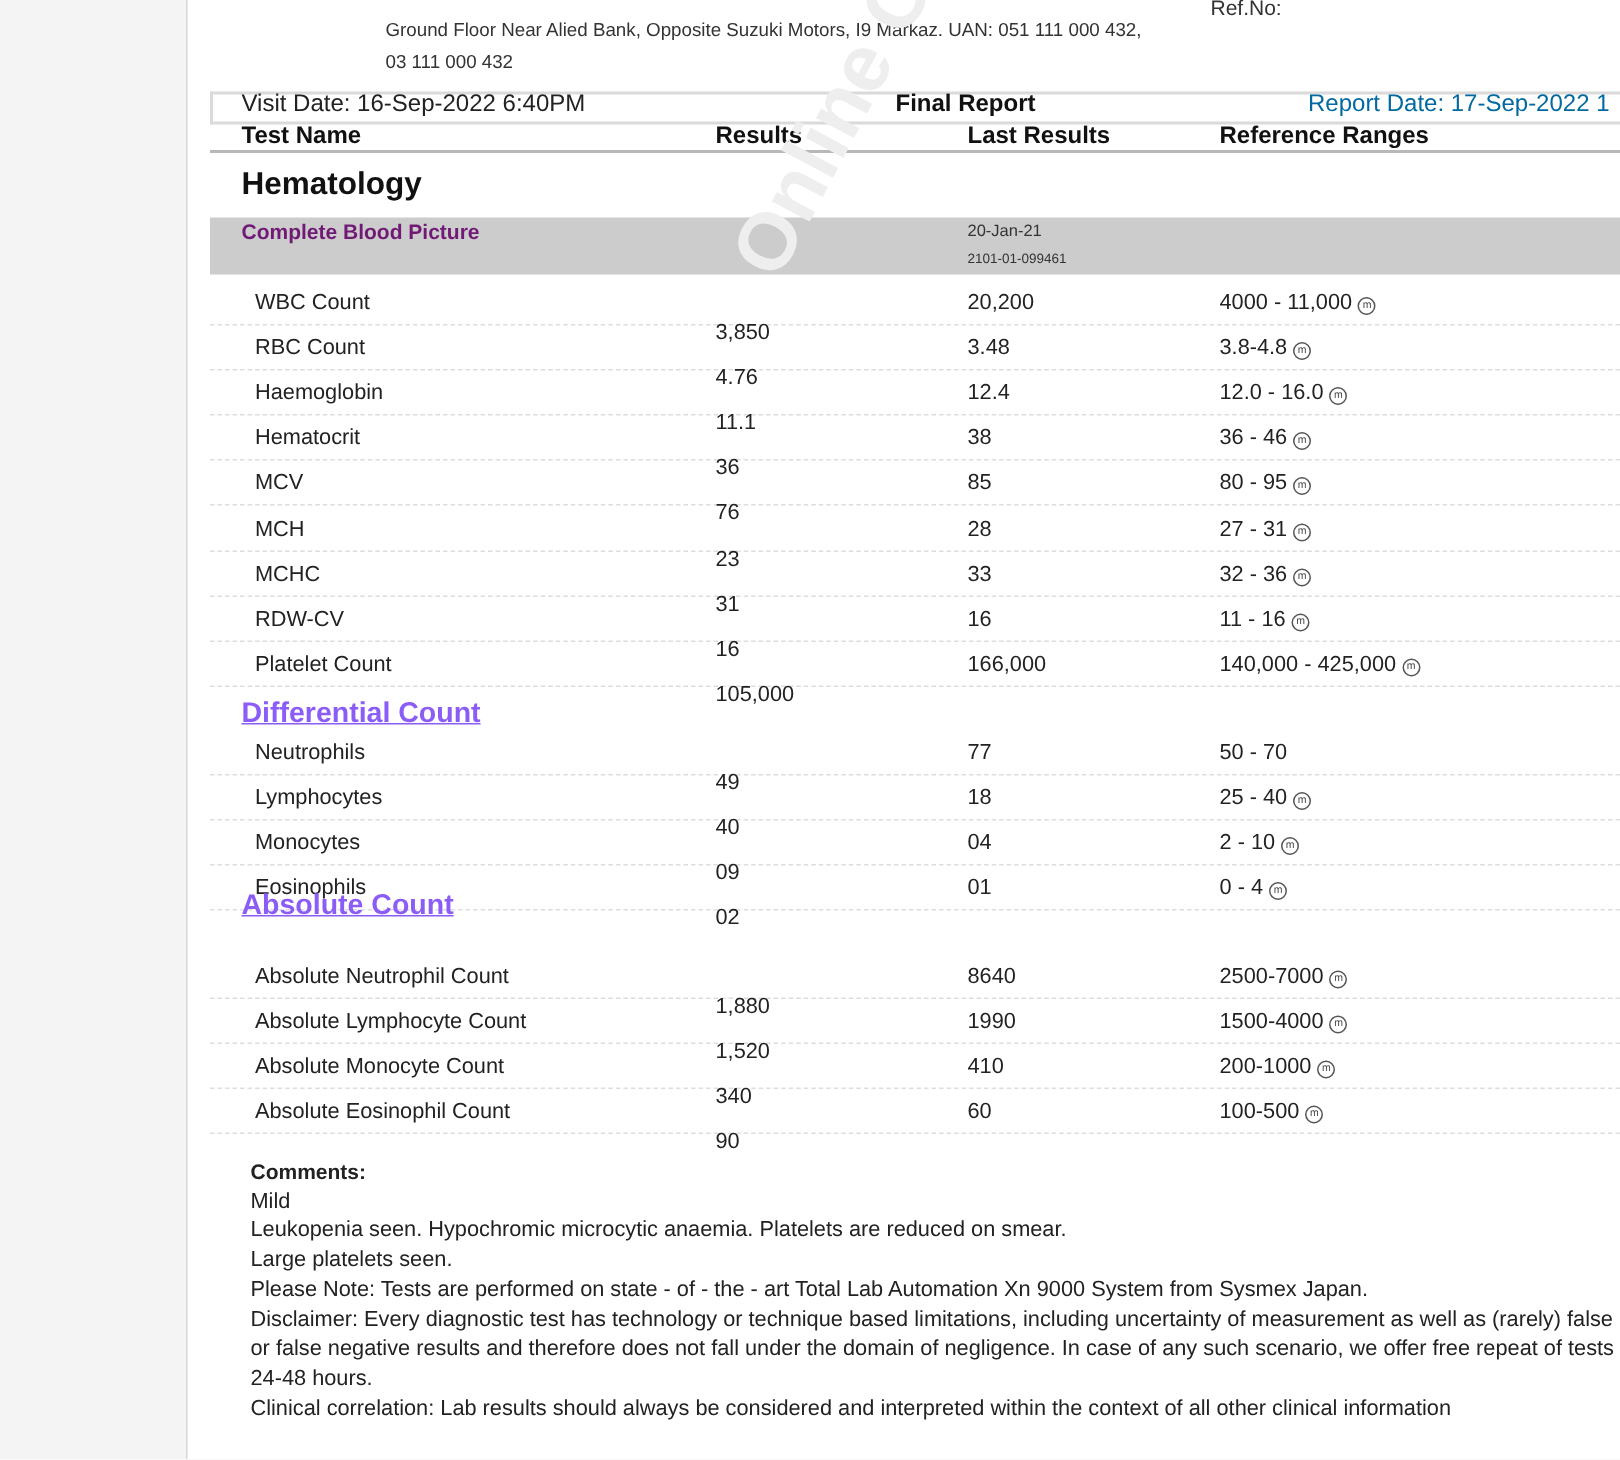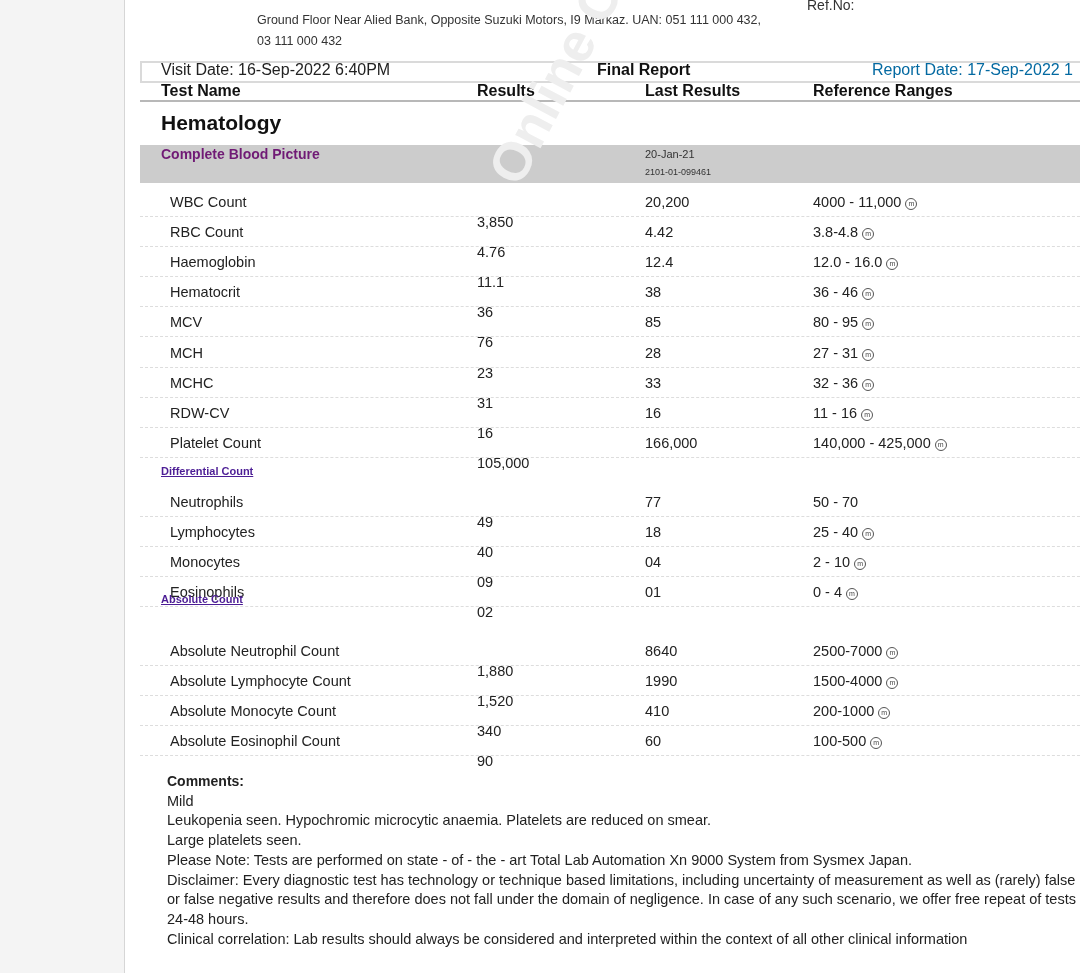--- a/index.html
+++ b/index.html
@@ -39,21 +39,21 @@
   .cell { position: absolute; top: 8px; font-size: 14.5px; color: #222; white-space: nowrap; }
   .c-name { left: 30px; }
   .c-res { left: 337px; margin-top: 20px; }
   .c-last { left: 505px; }
   .c-ref { left: 673px; }
   .micon {
     display: inline-block; width: 10px; height: 10px; border: 1px solid #555; border-radius: 50%;
     font-size: 7px; line-height: 10px; text-align: center; color: #444; margin-left: 4px;
     vertical-align: 1px;
   }
-  .subhead { left: 36px; font-size: 11px; font-weight: bold; text-decoration: underline; color: #4c1d95; }
+  .subhead { left: 36px; font-size: 19px; font-weight: bold; text-decoration: underline; color: #8b5cf6; }
   .comments { position: absolute; left: 42px; top: 772px; font-size: 14.5px; color: #222; line-height: 19.7px; }
   .comments div { white-space: nowrap; }
   .comments .ctitle { font-weight: bold; font-size: 14px; }
   .watermark {
     position: absolute; left: 350px; top: 165px; font-size: 54px; font-weight: bold; color: #eeeeee;
     transform: rotate(-62deg); transform-origin: left top; white-space: nowrap; pointer-events: none;
   }
 </style>
 </head>
 <body>
@@ -84,21 +84,21 @@
   <div id="cbp-rows">
       <div class="row" style="top: 186px;">
         <span class="cell c-name"><span>WBC Count</span></span>
         <span class="cell c-res"><span>3,850</span></span>
         <span class="cell c-last"><span>20,200</span></span>
         <span class="cell c-ref"><span>4000 - 11,000</span><span class="micon">m</span></span>
       </div>
       <div class="row" style="top: 216.1px;">
         <span class="cell c-name"><span>RBC Count</span></span>
         <span class="cell c-res"><span>4.76</span></span>
-        <span class="cell c-last"><span>4.42</span></span>
+        <span class="cell c-last"><span>3.48</span></span>
         <span class="cell c-ref"><span>3.8-4.8</span><span class="micon">m</span></span>
       </div>
       <div class="row" style="top: 246.2px;">
         <span class="cell c-name"><span>Haemoglobin</span></span>
         <span class="cell c-res"><span>11.1</span></span>
         <span class="cell c-last"><span>12.4</span></span>
         <span class="cell c-ref"><span>12.0 - 16.0</span><span class="micon">m</span></span>
       </div>
       <div class="row" style="top: 276.3px;">
         <span class="cell c-name"><span>Hematocrit</span></span>

